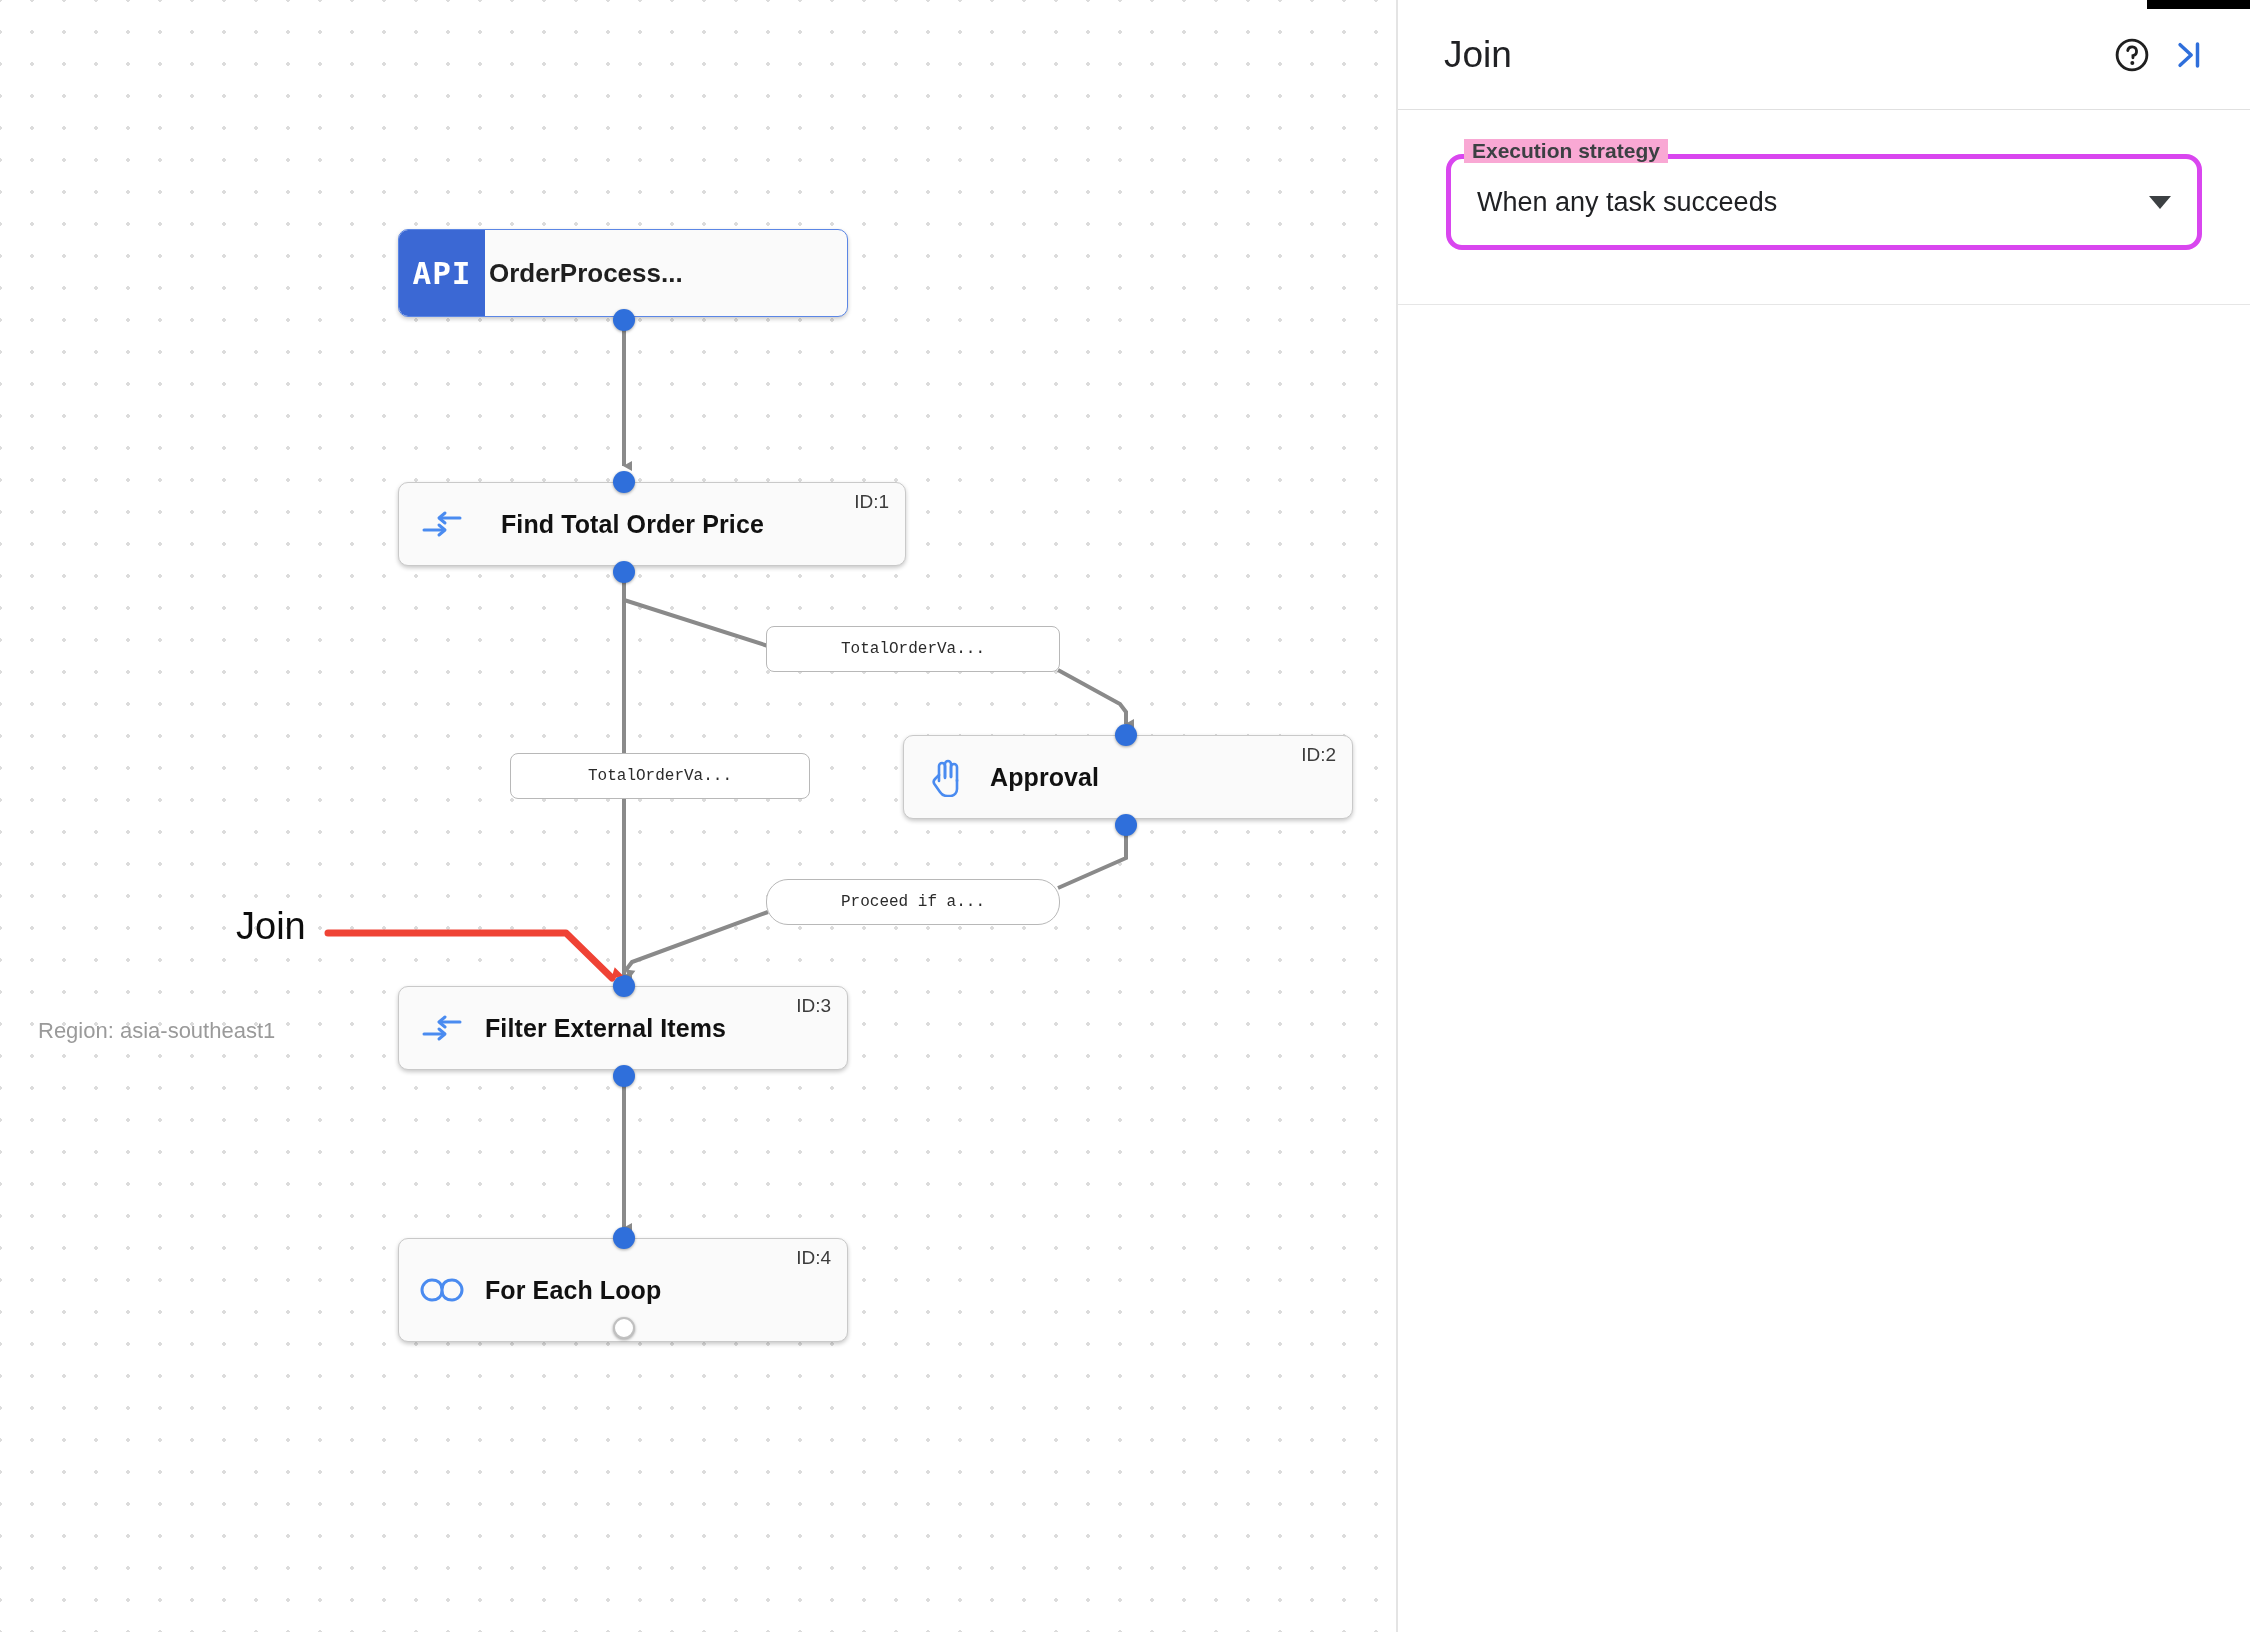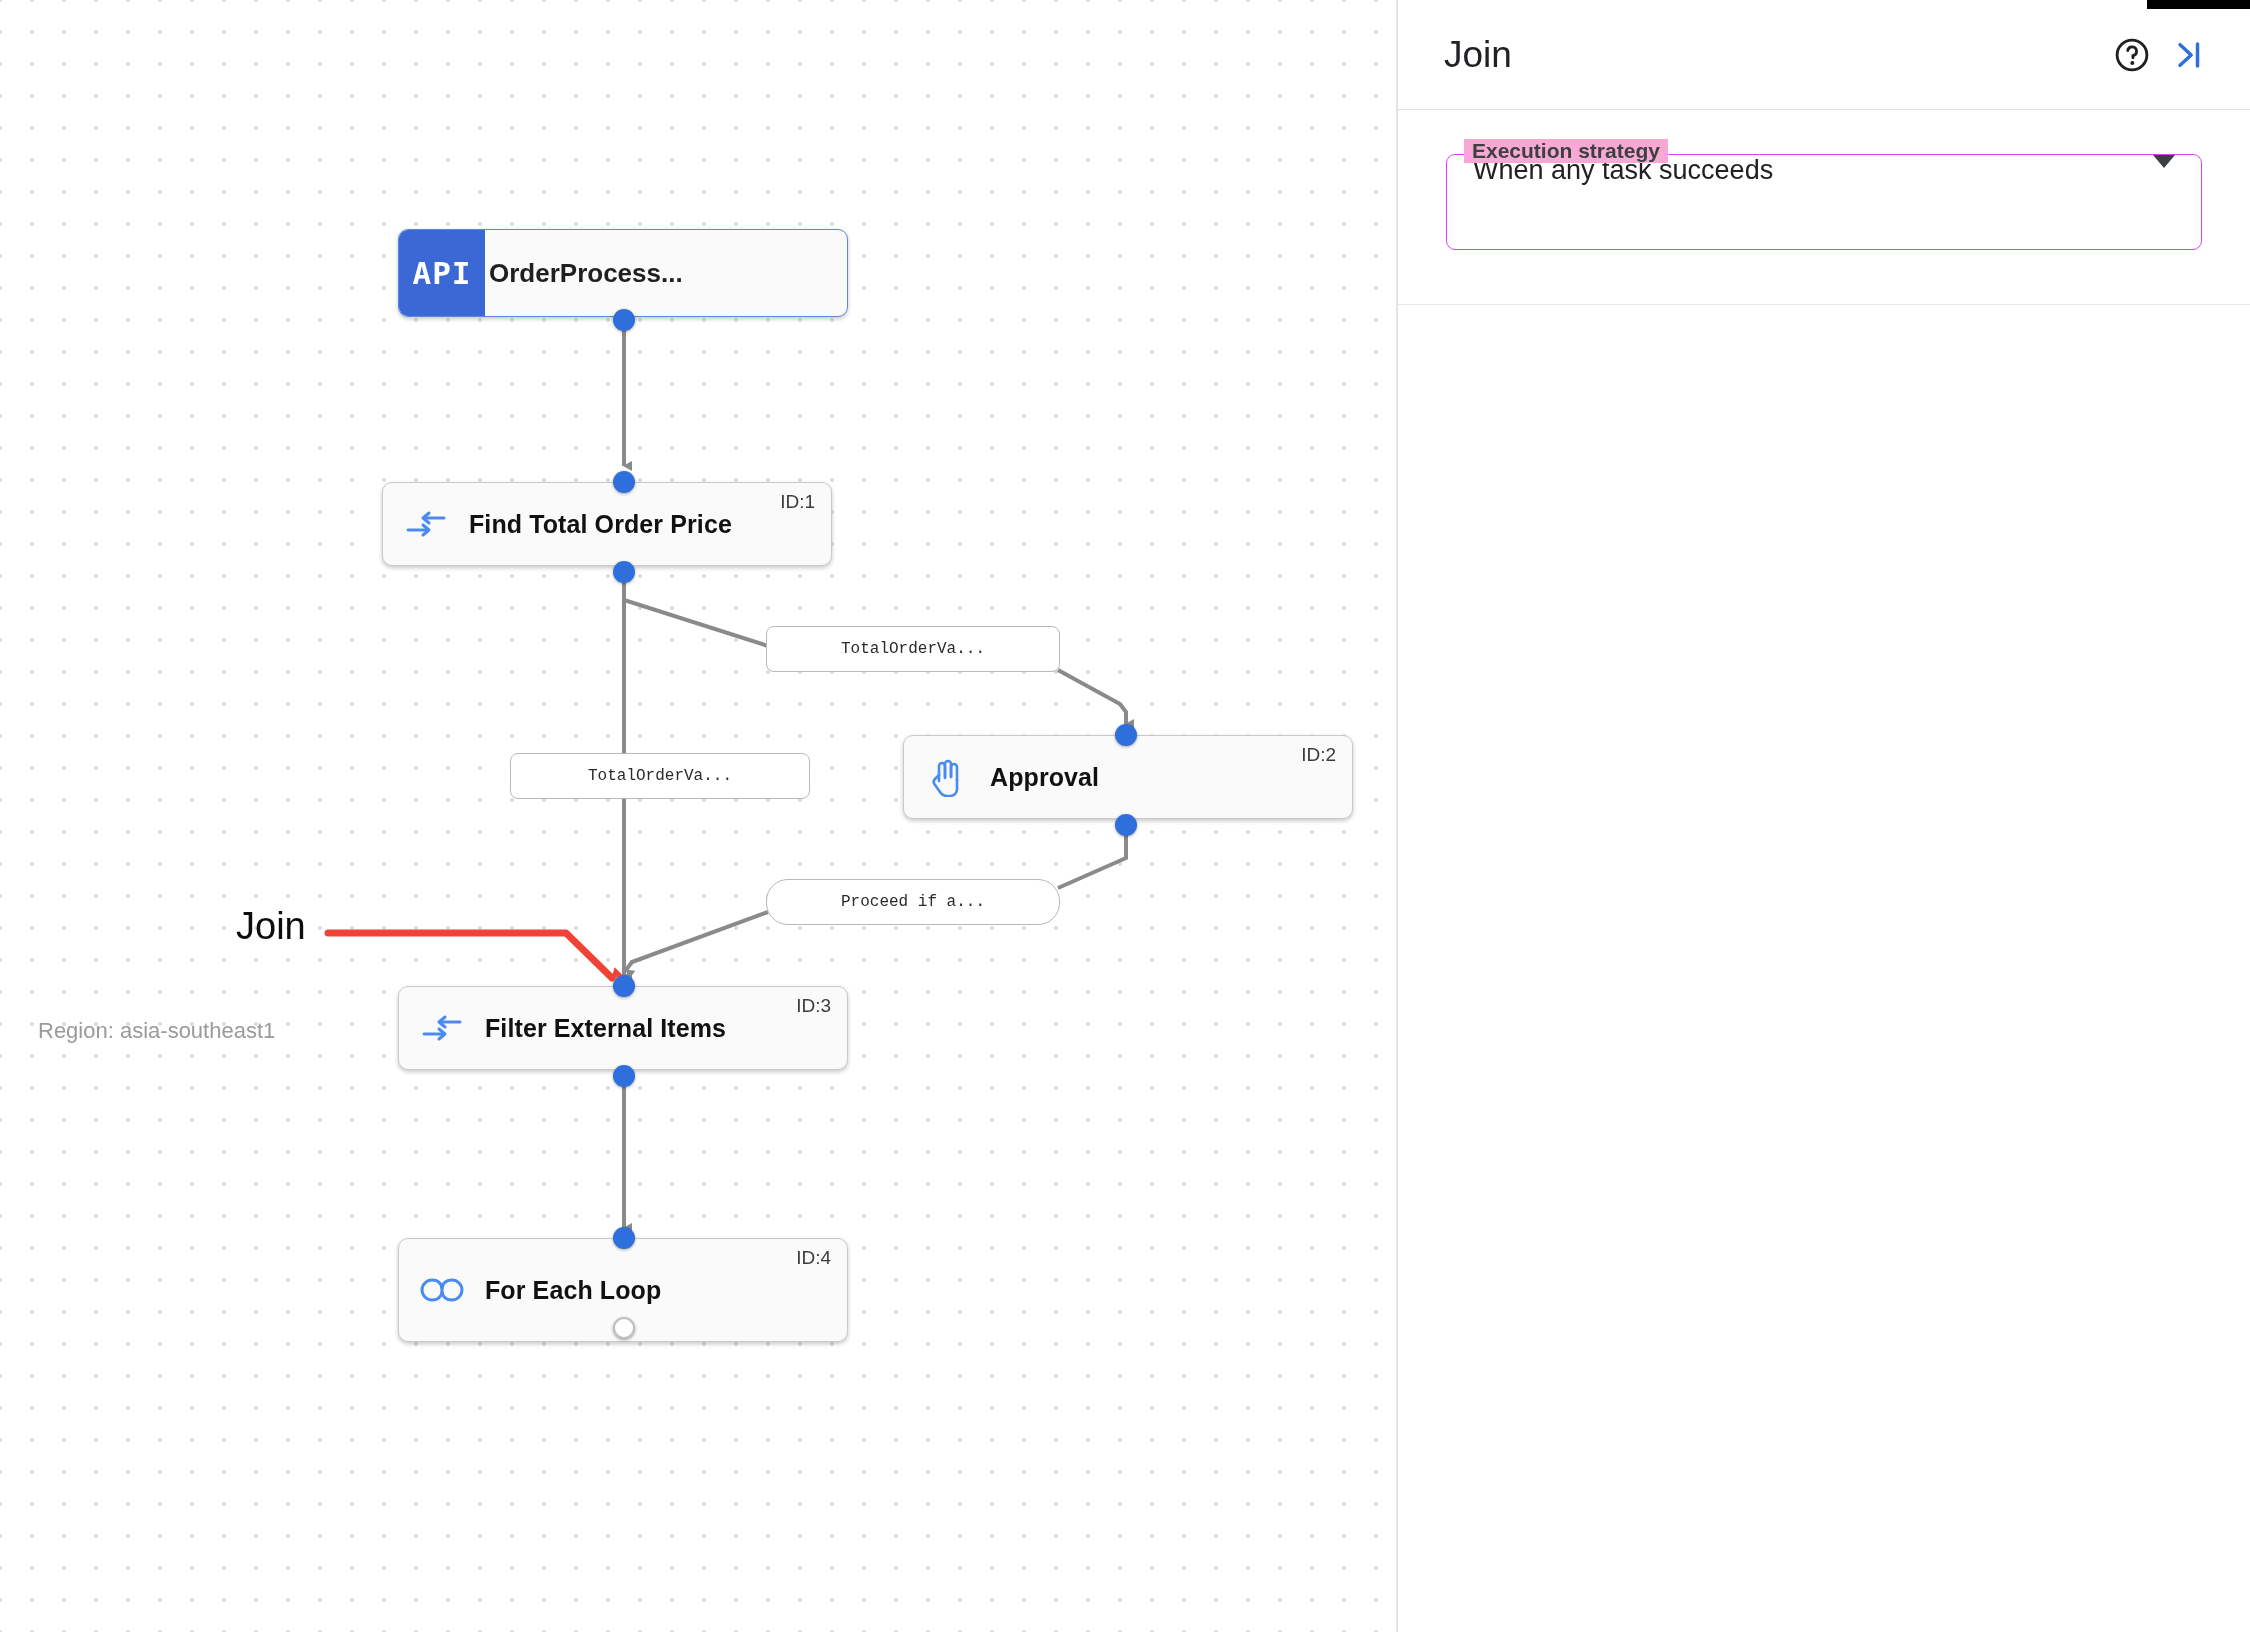--- a/index.html
+++ b/index.html
@@ -138,22 +138,22 @@
   .section-head {
     display: flex; align-items: center; margin-bottom: 40px;
   }
   .section-title {
     flex: 1; font-size: 28px; font-weight: 700; color: #1c1c1c;
   }
   .chev { width: 34px; height: 34px; display:flex; align-items:center; justify-content:center; cursor:pointer; }
 
   .select-wrap { position: relative; }
   .select-box {
-    height: 96px; border: 1px solid #d946ef; border-radius: 9px;
-    display: flex; padding: 0 26px;
+    height: 96px; border: 5px solid #d946ef; border-radius: 16px;
+    display: flex; align-items: center; padding: 0 26px;
     cursor: pointer; background: #fff;
   }
   .select-value { flex: 1; font-size: 27px; color: #202124; }
   .select-legend {
     position: absolute; top: -15px; left: 18px;
     background: #f9a8d4; padding: 0 8px;
     font-size: 21px; color: #3c4043; font-weight: 700;
   }
   .caret {
     width: 0; height: 0;
@@ -205,21 +205,21 @@
     </svg>
 
     <div class="annot-label" style="left:236px; top:905px;">Join</div>
 
     <div class="node api" style="left:398px; top:229px; width:450px; height:88px;">
       <div class="api-badge">API</div>
       <div class="api-title">OrderProcess...</div>
     </div>
     <div class="port" style="left:613px; top:309px;"></div>
 
-    <div class="node" style="left:382px; top:482px; width:450px; height:84px;">
+    <div class="node" style="left:398px; top:482px; width:508px; height:84px;gap:16px;">
       <div class="node-icon">
         <svg width="44" height="30" viewBox="0 0 44 30" xmlns="http://www.w3.org/2000/svg">
           <g stroke="#4a8bf0" stroke-width="3" fill="none" stroke-linecap="round" stroke-linejoin="round">
             <path d="M4,21 L24,21"></path>
             <path d="M19,16 L25,21 L19,26"></path>
             <path d="M40,9 L20,9"></path>
             <path d="M25,4 L19,9 L25,14"></path>
           </g>
         </svg>
       </div>

